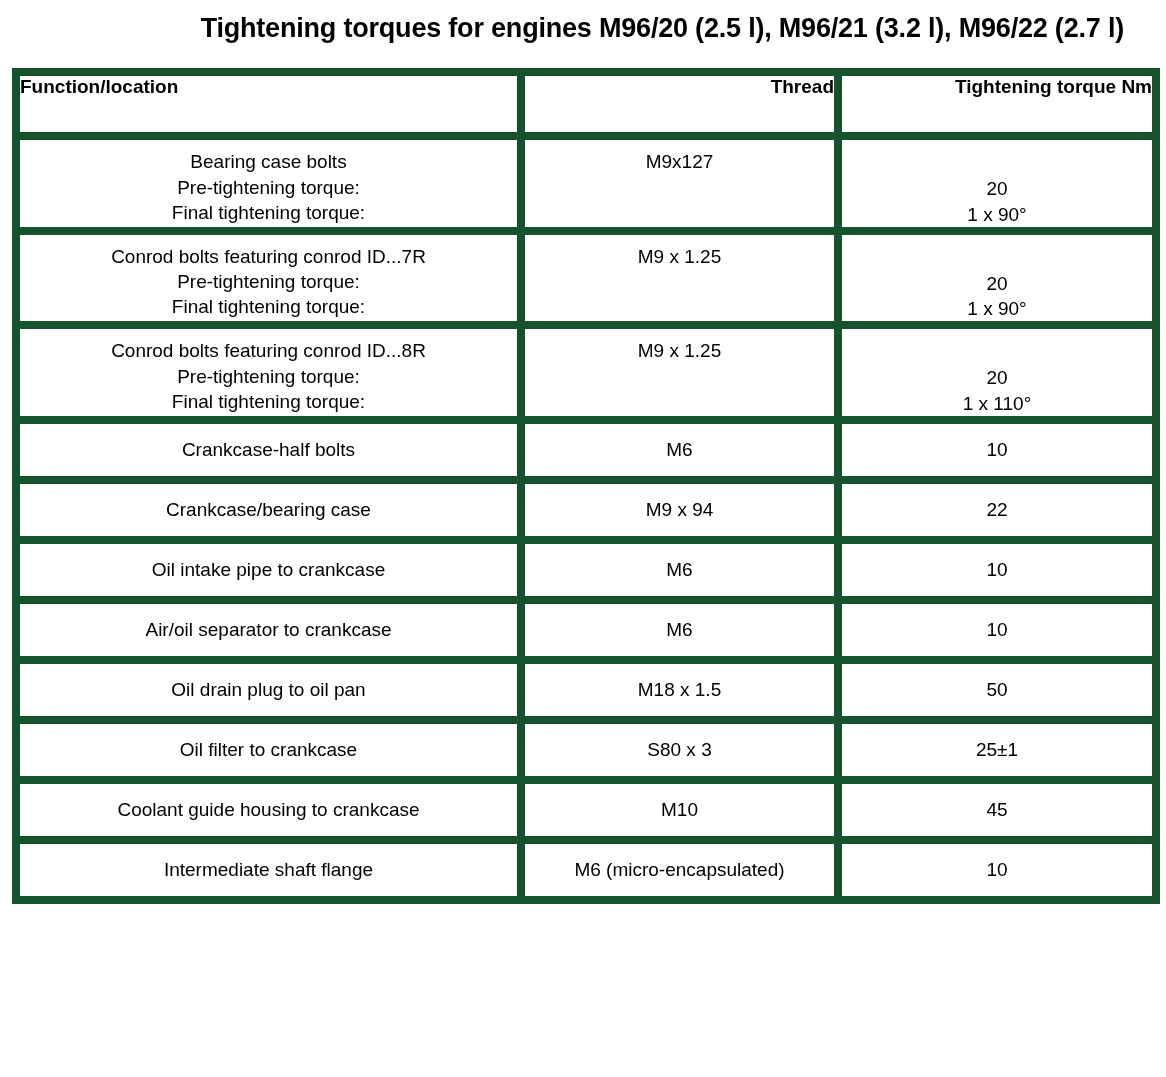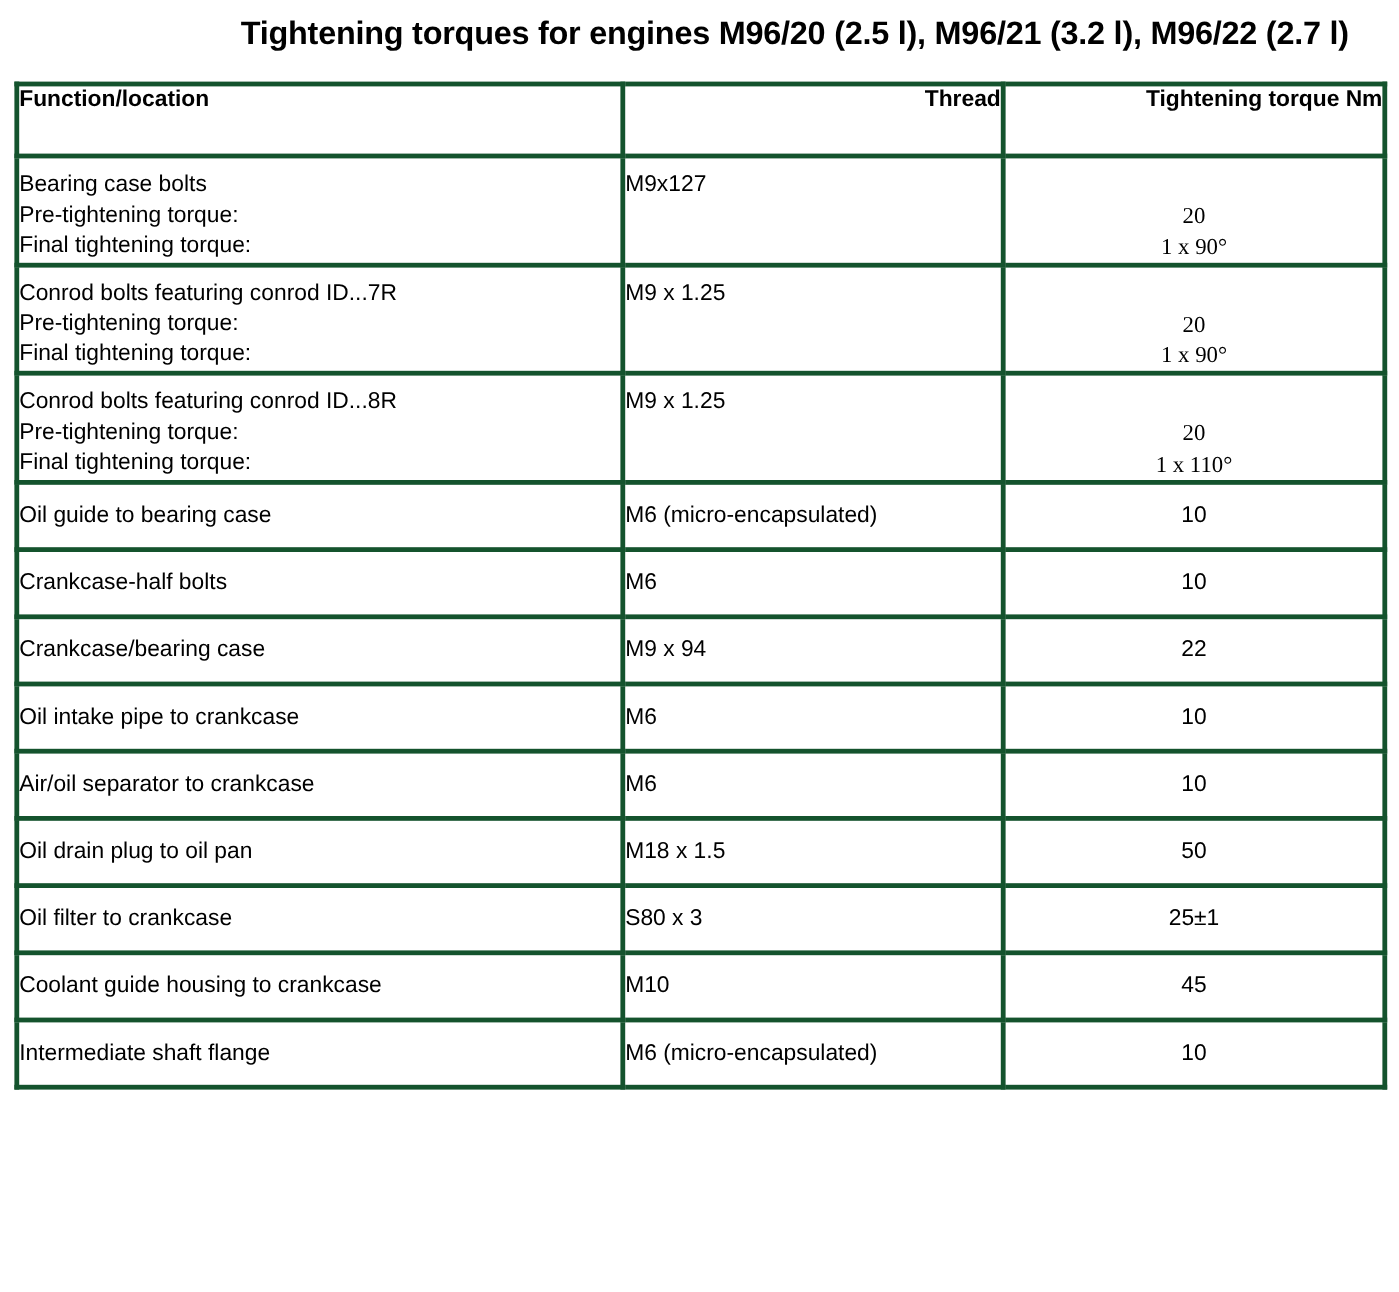--- a/index.html
+++ b/index.html
@@ -31,21 +31,21 @@
   }
   table.torque-table {
     border-collapse: collapse;
     width: 1142px;
     margin: 21px 0 0 12px;
     table-layout: fixed;
     border: 3px solid #000;
   }
   table.torque-table td,
   table.torque-table th {
-    border: 4px solid #14532d;
+    border: 8px solid #14532d;
     padding: 0;
     vertical-align: top;
   }
   col.c-func { width: 505px; }
   col.c-thread { width: 317px; }
   col.c-torque { width: 318px; }
 
   thead th {
     font-size: 19px;
     font-weight: bold;
@@ -57,41 +57,40 @@
     padding-left: 14px;
   }
   th.h-thread, th.h-torque {
     text-align: right;
   }
 
   .cell-func {
     font-size: 19px;
     padding: 9px 0 8px 14px;
     line-height: 1.33;
-    text-align: left;
+    text-align: center;
   }
   .cell-mid {
-    font-size: 19px;
-    text-align: left;
-    padding: 9px 6px 8px 6px;
-    line-height: 1.33;
-  }
-  .cell-torque {
     font-size: 19px;
     text-align: center;
     padding: 9px 6px 8px 6px;
     line-height: 1.33;
   }
+  .cell-torque {
+    font-size: 19px;
+    text-align: center;
+    padding: 9px 6px 8px 6px;
+    line-height: 1.33;
+  }
   
   tr.tall .cell-mid {
     padding-top: 9px;
   }
   tr.tall .cell-torque {
     padding-top: 36px;
-    font-family: Liberation Serif, serif;
   }
   tr.tall .cell-func {
     padding-top: 9px;
   }
   
   tr.single td {
     height: 52px;
     vertical-align: middle;
     padding-top: 0;
     padding-bottom: 0;
@@ -149,25 +148,20 @@
             <span class="sub-line">Pre-tightening torque:</span>
             <span class="sub-line">Final tightening torque:</span>
           </td>
           <td class="cell-mid">M9 x 1.25</td>
           <td class="cell-torque">
             <span class="sub-line">20</span>
             <span class="sub-line">1 x 110°</span>
           </td>
         </tr>
         <tr class="single">
-          <td class="cell-func">Oil guide to bearing case</td>
-          <td class="cell-mid">M6 (micro-encapsulated)</td>
-          <td class="cell-torque">10</td>
-        </tr>
-        <tr class="single">
           <td class="cell-func">Crankcase-half bolts</td>
           <td class="cell-mid">M6</td>
           <td class="cell-torque">10</td>
         </tr>
         <tr class="single">
           <td class="cell-func">Crankcase/bearing case</td>
           <td class="cell-mid">M9 x 94</td>
           <td class="cell-torque">22</td>
         </tr>
         <tr class="single">

